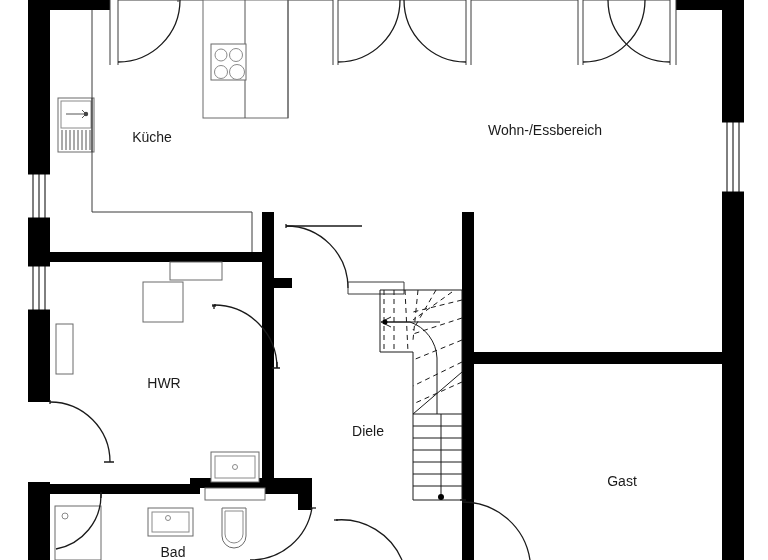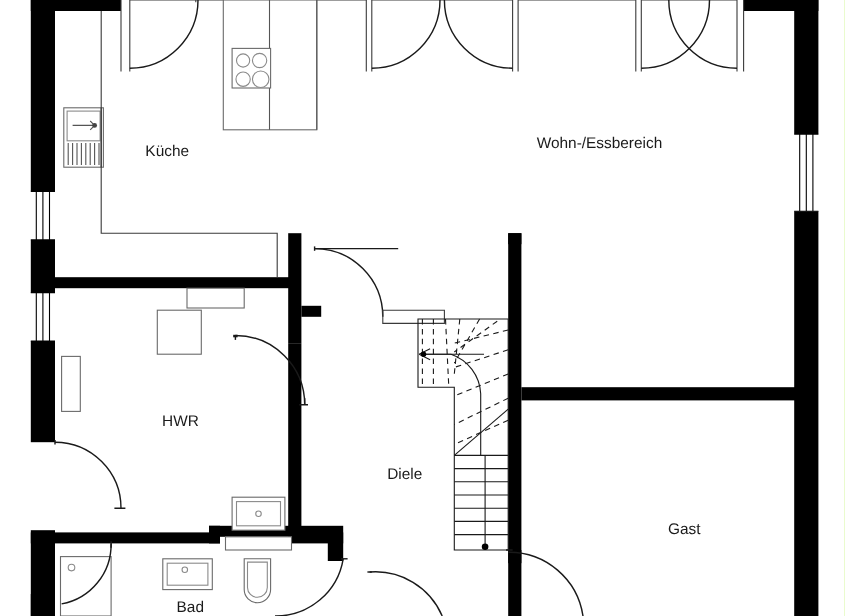--- a/index.html
+++ b/index.html
@@ -7,21 +7,21 @@
     padding: 0;
     background: #ffffff;
   }
   body {
     font-family: "Liberation Sans", sans-serif;
   }
   #floorplan-wrap {
     position: relative;
     width: 768px;
     height: 560px;
-    background: #bef264;
+    background: #f9a8d4;
     overflow: hidden;
     text-align: right;
   }
   #floorplan-svg {
     display: block;
     width: 768px;
     height: 560px;
   }
   .room-label {
     font-family: "Liberation Sans", sans-serif;

